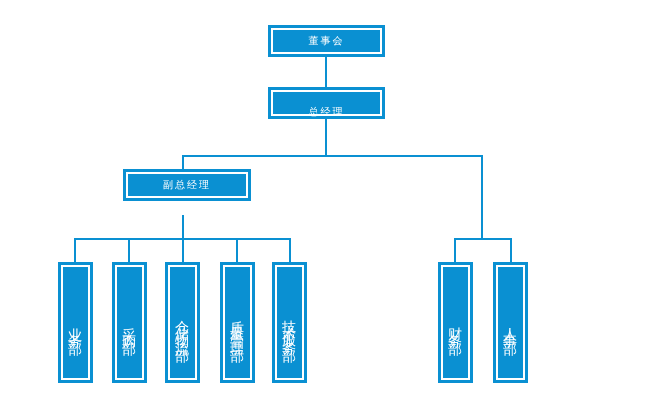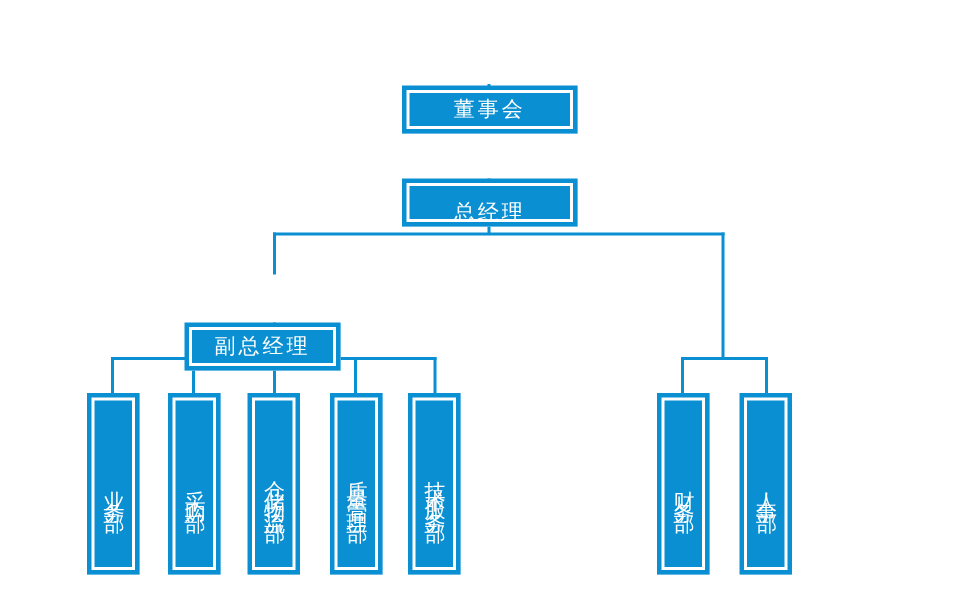--- a/index.html
+++ b/index.html
@@ -15,35 +15,35 @@
     position: absolute;
     background: #0a90d2;
     color: #ffffff;
     display: flex;
     align-items: center;
     justify-content: center;
     box-shadow: inset 0 0 0 3px #0a90d2, inset 0 0 0 5px #ffffff;
     box-sizing: border-box;
     text-align: center;
   }
-  .hnode { height: 32px; font-size: 14px; letter-spacing: 2px; margin-top: 32px; }
+  .hnode { height: 32px; font-size: 10px; letter-spacing: 2px; }
   .vnode { width: 35px; top: 262px; height: 121px; font-size: 14px; }
   .vnode .vlabel {
     writing-mode: vertical-rl;
     text-orientation: upright;
     letter-spacing: 7px;
     line-height: 1;
     margin-top: 7px;
   }
   .line { position: absolute; background: #0a90d2; }
 
   
   #n-board { left: 268px; top: 25px;  width: 117px; }
   #n-gm    { left: 268px; top: 87px;  width: 117px; align-items: flex-end; }
-  #n-dgm   { left: 123px; top: 183px; width: 104px; }
+  #n-dgm   { left: 123px; top: 169px; width: 128px; }
 
   
   #n-business  { left: 58px;  }
   #n-purchase  { left: 112px; }
   #n-warehouse { left: 165px; }
   #n-quality   { left: 220px; }
   #n-techsvc   { left: 272px; }
   #n-finance   { left: 438px; }
   #n-hr        { left: 493px; }
 

